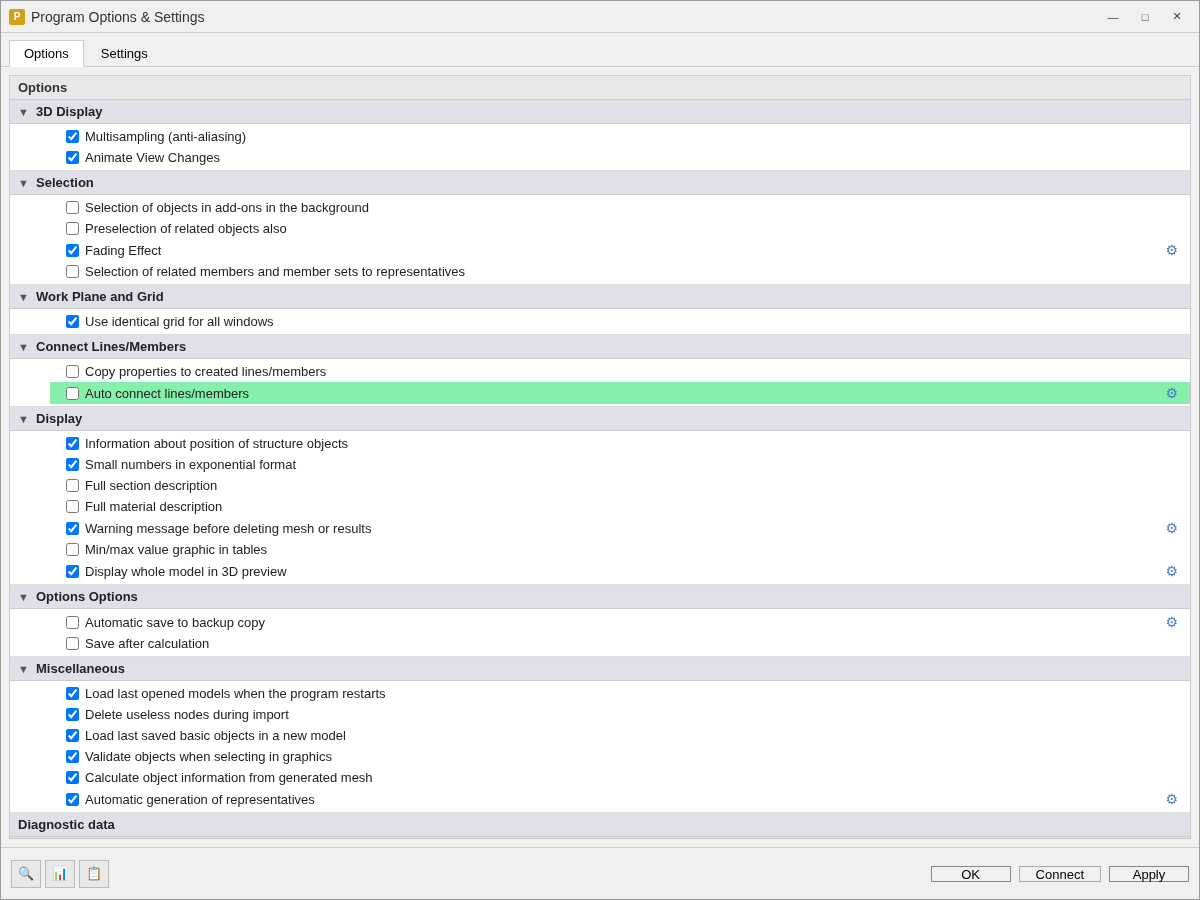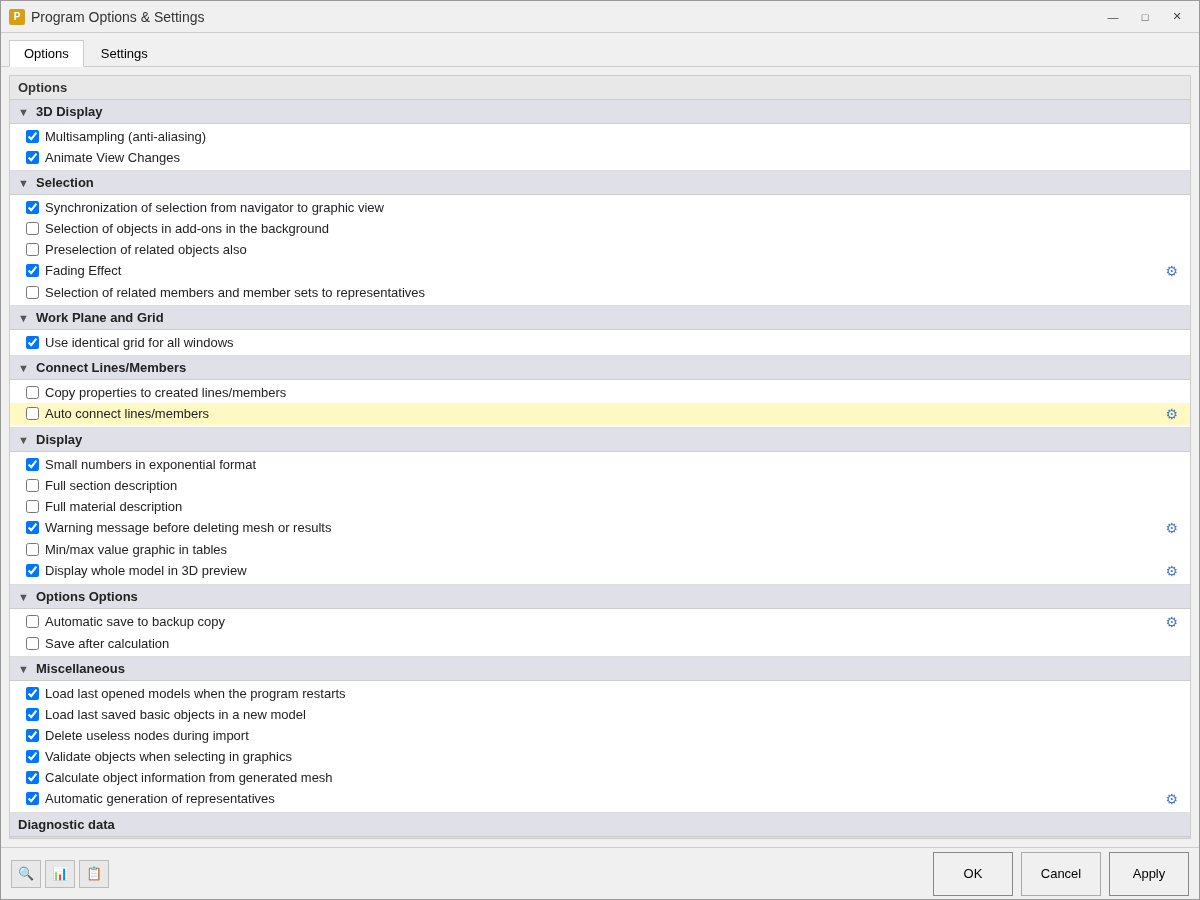--- a/index.html
+++ b/index.html
@@ -147,27 +147,28 @@
       width: 12px;
     }
 
     .section-items {
       background: white;
       padding: 2px 0;
     }
 
     .option-item {
       display: flex;
-      align-items: flex-start;
+      align-items: center;
       padding: 3px 12px 3px 16px;
       position: relative;
+      margin-left: 40px;
     }
 
     .option-item.highlighted {
-      background: #fef9c3;
+      background: #86efac;
     }
 
     .option-item label {
       display: flex;
       align-items: center;
       cursor: pointer;
       flex: 1;
       font-size: 13px;
       color: #222;
     }
@@ -218,21 +219,21 @@
       font-size: 13px;
     }
 
     .bottom-right-btns {
       display: flex;
       gap: 8px;
     }
 
     .dialog-btn {
       min-width: 80px;
-      height: 44px;
+      height: 16px;
       padding: 0 16px;
       font-size: 13px;
       cursor: pointer;
       border: 1px solid #aaa;
       background: #f0f0f0;
     }
 
     .dialog-btn.ok {
       background: #f0f0f0;
       border: 1px solid #888;
@@ -307,26 +308,20 @@
       </div>
 
       <div class="section-group">
         <div class="section-header">
           <span class="collapse-icon">▼</span>
           <span>Selection</span>
         </div>
         <div class="section-items">
           <div class="option-item">
             <label>
-              <input type="checkbox" checked="" style="">
-              <span>Synchronization of selection from navigator to graphic view</span>
-            </label>
-          </div>
-          <div class="option-item">
-            <label>
               <input type="checkbox" style="">
               <span>Selection of objects in add-ons in the background</span>
             </label>
           </div>
           <div class="option-item">
             <label>
               <input type="checkbox" style="">
               <span>Preselection of related objects also</span>
             </label>
           </div>
@@ -386,20 +381,26 @@
 
       <div class="section-group">
         <div class="section-header">
           <span class="collapse-icon">▼</span>
           <span>Display</span>
         </div>
         <div class="section-items">
           <div class="option-item">
             <label>
               <input type="checkbox" checked="" style="">
+              <span>Information about position of structure objects</span>
+            </label>
+          </div>
+          <div class="option-item">
+            <label>
+              <input type="checkbox" checked="" style="">
               <span>Small numbers in exponential format</span>
             </label>
           </div>
           <div class="option-item">
             <label>
               <input type="checkbox" style="">
               <span>Full section description</span>
             </label>
           </div>
           <div class="option-item">
@@ -461,27 +462,27 @@
         <div class="section-items">
           <div class="option-item">
             <label>
               <input type="checkbox" checked="" style="">
               <span>Load last opened models when the program restarts</span>
             </label>
           </div>
           <div class="option-item">
             <label>
               <input type="checkbox" checked="" style="">
+              <span>Delete useless nodes during import</span>
+            </label>
+          </div>
+          <div class="option-item">
+            <label>
+              <input type="checkbox" checked="" style="">
               <span>Load last saved basic objects in a new model</span>
-            </label>
-          </div>
-          <div class="option-item">
-            <label>
-              <input type="checkbox" checked="" style="">
-              <span>Delete useless nodes during import</span>
             </label>
           </div>
           <div class="option-item">
             <label>
               <input type="checkbox" checked="" style="">
               <span>Validate objects when selecting in graphics</span>
             </label>
           </div>
           <div class="option-item">
             <label>
@@ -511,17 +512,17 @@
   </div>
 
   <div class="bottom-toolbar">
     <div class="bottom-left-icons">
       <button class="tool-btn" title="Search">🔍</button>
       <button class="tool-btn" title="Table">📊</button>
       <button class="tool-btn" title="Copy">📋</button>
     </div>
     <div class="bottom-right-btns">
       <button class="dialog-btn ok">OK</button>
-      <button class="dialog-btn">Cancel</button>
+      <button class="dialog-btn">Connect</button>
       <button class="dialog-btn apply">Apply</button>
     </div>
   </div>
 </div>
 
 </body></html>

